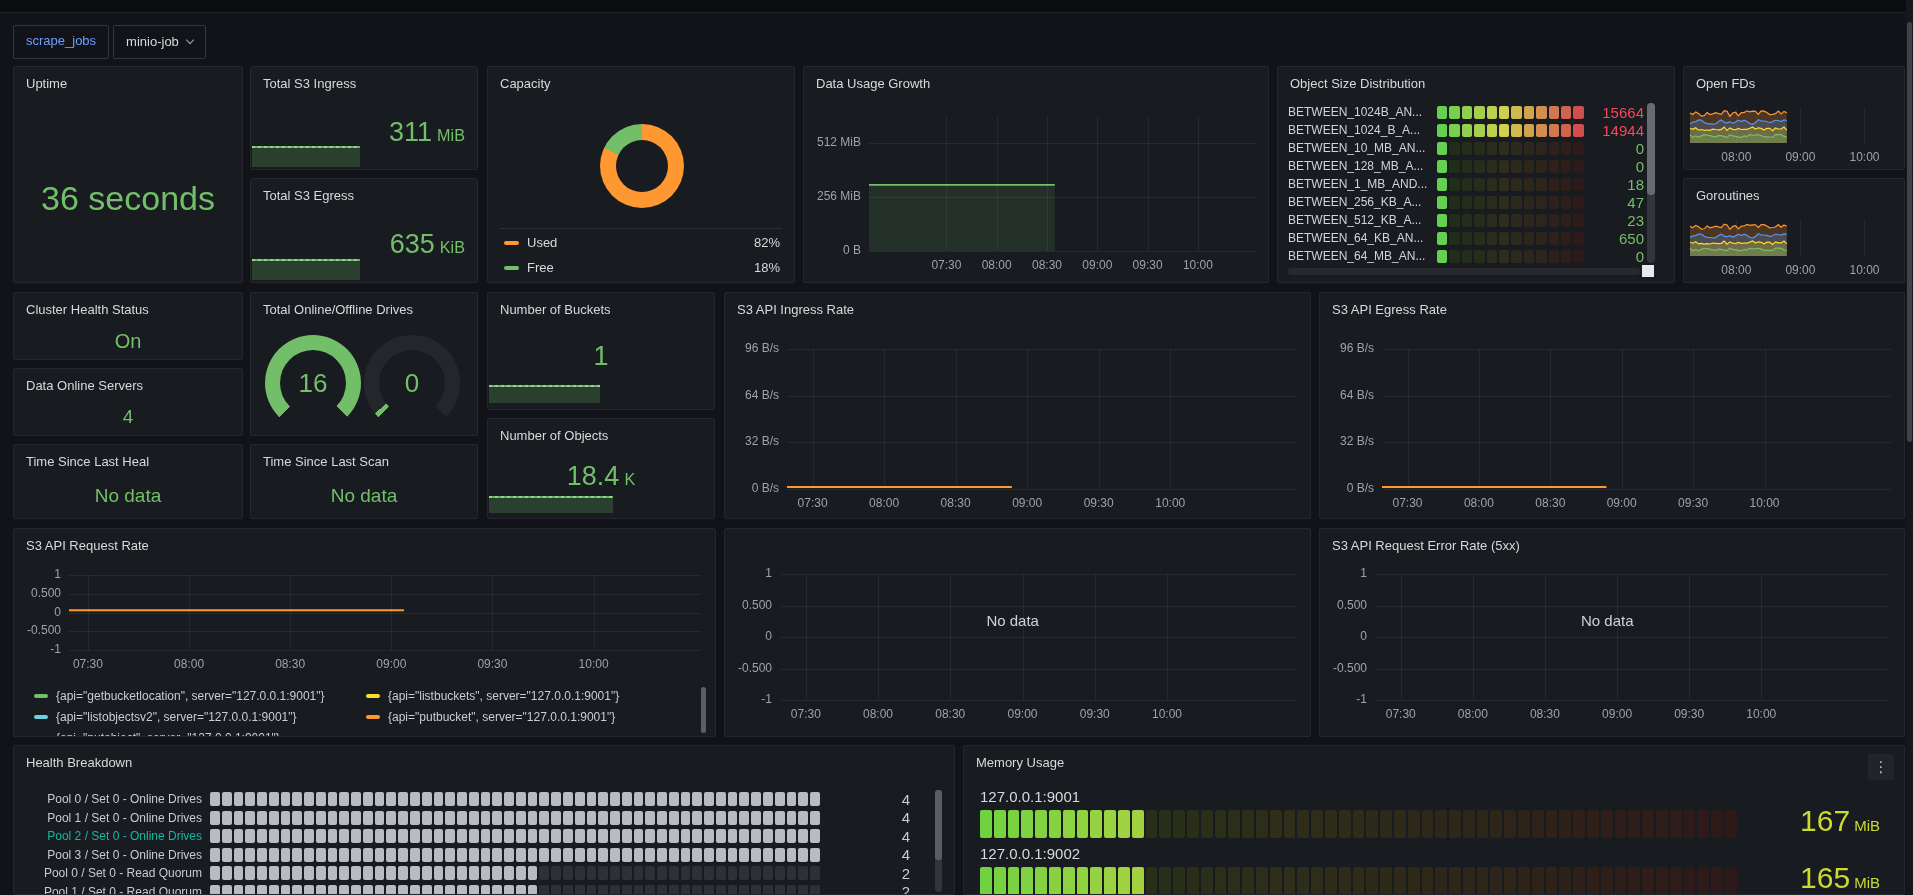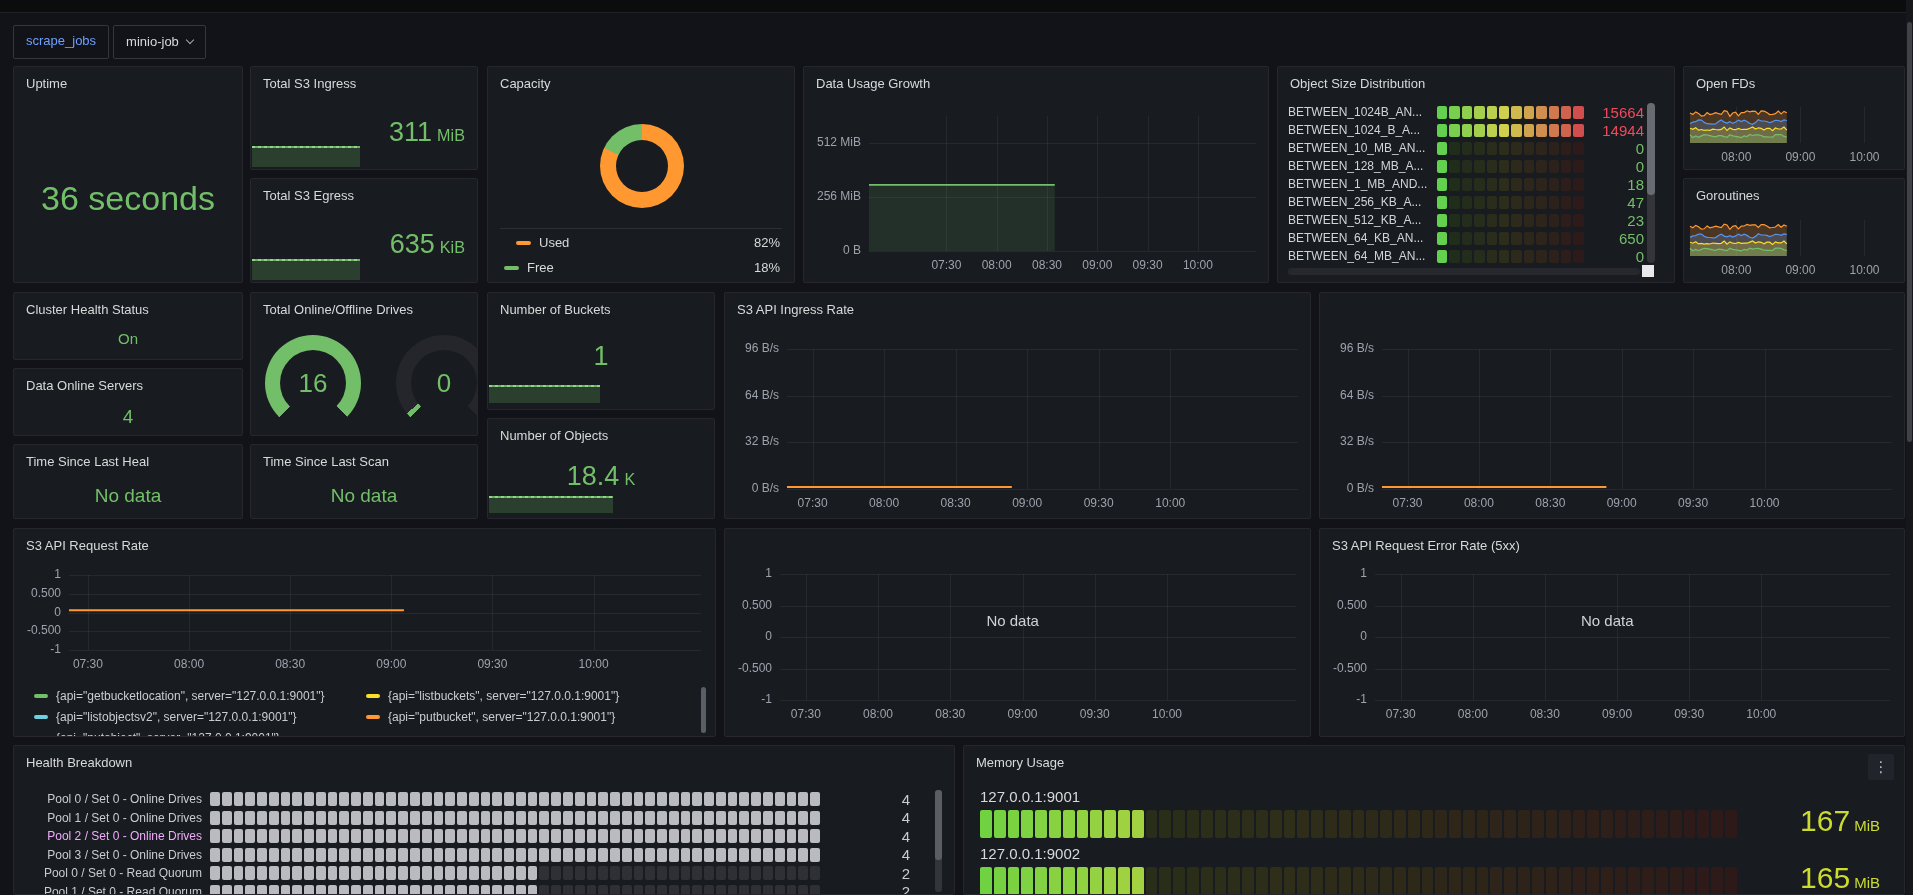--- a/index.html
+++ b/index.html
@@ -25,21 +25,21 @@
   .gline{position:absolute;background:rgba(204,204,220,0.08);}
   .nodata{position:absolute;font-size:15px;color:#d0d2d6;}
   
   .donut{position:absolute;border-radius:50%;}
   .donut .hole{position:absolute;left:50%;top:50%;transform:translate(-50%,-50%);border-radius:50%;background:#181b1f;}
   .cap-legend-sep{position:absolute;height:1px;background:#2c2f36;}
   .legrow{position:absolute;display:flex;align-items:center;font-size:13px;color:#d8d9da;}
   .legrow .dash{width:15px;height:4px;border-radius:2px;margin-right:8px;}
   .legval{position:absolute;font-size:13px;color:#d8d9da;text-align:right;}
   
-  .gaugewrap{position:absolute;display:flex;gap:35px;text-align:right;}
+  .gaugewrap{position:absolute;display:flex;gap:3px;text-align:right;}
   .gauge{position:relative;width:96px;height:96px;border-radius:50%;}
   .gauge .hole{position:absolute;left:50%;top:50%;transform:translate(-50%,-50%);width:66px;height:66px;border-radius:50%;background:#181b1f;display:flex;align-items:center;justify-content:center;font-size:26px;color:#73bf69;font-weight:500;}
   
   .ledrow{display:flex;align-items:center;}
   .ledrow .llabel{font-size:12px;color:#d2d4d8;white-space:nowrap;overflow:hidden;text-overflow:ellipsis;}
   .ledcells{display:flex;gap:2px;}
   .ledcells span{border-radius:2px;}
   .ledrow .lvalue{font-size:15px;text-align:right;font-weight:500;}
   .legend-grid{position:absolute;display:grid;grid-template-columns:332px auto;row-gap:7px;column-gap:0;}
   .legitem{display:flex;align-items:center;font-size:12px;color:#c9cdd4;white-space:nowrap;}
@@ -85,21 +85,21 @@
     </div>
     <div class="sparkbar" style="bottom:2px;width:48%;height:19px;"></div>
   </section>
 
   <section class="panel" id="p-capacity" style="left: 487px; top: 66px; width: 308px; height: 217px;">
     <h2 class="ptitle">Capacity</h2>
     <div class="donut" id="cap-donut" style="left: 112px; top: 57px; width: 84px; height: 84px; background: conic-gradient(rgb(255, 152, 48) 0deg, rgb(255, 152, 48) 295.2deg, rgb(115, 191, 105) 295.2deg, rgb(115, 191, 105) 360deg);">
       <div class="hole" style="width:52px;height:52px;"></div>
     </div>
     <div class="cap-legend-sep" style="left:12px;right:12px;top:161px;"></div>
-    <div class="legrow" style="left:28px;top:168px;">
+    <div class="legrow" style="left:16px;top:168px;">
       <span class="dash" style="background:#ff9830;"></span>
       <span>Used</span>
     </div>
     <div class="legval" style="right:14px;top:168px;">82%</div>
     <div class="legrow" style="left:16px;top:193px;">
       <span class="dash" style="background:#73bf69;"></span>
       <span>Free</span>
     </div>
     <div class="legval" style="right:14px;top:193px;">18%</div>
   </section>
@@ -338,21 +338,21 @@
         <polyline points="0.0,17.4 2.8,15.9 5.7,15.6 8.5,14.0 11.4,14.1 14.2,16.2 17.1,17.4 19.9,17.5 22.8,17.9 25.6,17.6 28.5,15.5 31.3,14.1 34.2,16.1 37.0,16.8 39.9,15.6 42.7,17.1 45.6,15.9 48.4,14.1 51.3,15.5 54.1,14.2 57.0,15.4 59.8,17.3 62.6,18.0 65.5,16.4 68.3,13.8 71.2,15.0 74.0,15.0 76.9,15.4 79.7,16.5 82.6,15.5 85.4,14.3 88.3,14.5 91.1,15.4 94.0,13.9 96.8,14.4" fill="none" stroke="#5794f2" stroke-width="1.2"></polyline>
         <polygon points="0.0,22.3 2.8,23.2 5.7,21.8 8.5,23.9 11.4,23.3 14.2,24.1 17.1,23.7 19.9,24.0 22.8,23.0 25.6,23.3 28.5,23.6 31.3,23.3 34.2,21.0 37.0,24.2 39.9,21.9 42.7,23.2 45.6,23.5 48.4,22.4 51.3,23.3 54.1,23.2 57.0,23.2 59.8,22.1 62.6,21.0 65.5,23.0 68.3,21.8 71.2,22.3 74.0,23.8 76.9,22.2 79.7,22.2 82.6,24.4 85.4,21.9 88.3,22.9 91.1,22.9 94.0,21.0 96.8,23.9 96.82,36 0,36" fill="#fade2a" fill-opacity="0.22"></polygon>
         <polyline points="0.0,22.3 2.8,23.2 5.7,21.8 8.5,23.9 11.4,23.3 14.2,24.1 17.1,23.7 19.9,24.0 22.8,23.0 25.6,23.3 28.5,23.6 31.3,23.3 34.2,21.0 37.0,24.2 39.9,21.9 42.7,23.2 45.6,23.5 48.4,22.4 51.3,23.3 54.1,23.2 57.0,23.2 59.8,22.1 62.6,21.0 65.5,23.0 68.3,21.8 71.2,22.3 74.0,23.8 76.9,22.2 79.7,22.2 82.6,24.4 85.4,21.9 88.3,22.9 91.1,22.9 94.0,21.0 96.8,23.9" fill="none" stroke="#fade2a" stroke-width="1.2"></polyline>
         <polygon points="0.0,28.3 2.8,30.9 5.7,29.5 8.5,30.7 11.4,29.4 14.2,28.3 17.1,28.6 19.9,29.2 22.8,29.8 25.6,30.3 28.5,29.2 31.3,29.3 34.2,30.1 37.0,30.7 39.9,28.3 42.7,29.3 45.6,29.9 48.4,30.3 51.3,30.9 54.1,29.3 57.0,30.1 59.8,28.2 62.6,29.1 65.5,28.5 68.3,28.4 71.2,29.1 74.0,30.2 76.9,30.3 79.7,30.4 82.6,30.5 85.4,28.2 88.3,28.2 91.1,28.3 94.0,29.9 96.8,30.5 96.82,36 0,36" fill="#73bf69" fill-opacity="0.22"></polygon>
         <polyline points="0.0,28.3 2.8,30.9 5.7,29.5 8.5,30.7 11.4,29.4 14.2,28.3 17.1,28.6 19.9,29.2 22.8,29.8 25.6,30.3 28.5,29.2 31.3,29.3 34.2,30.1 37.0,30.7 39.9,28.3 42.7,29.3 45.6,29.9 48.4,30.3 51.3,30.9 54.1,29.3 57.0,30.1 59.8,28.2 62.6,29.1 65.5,28.5 68.3,28.4 71.2,29.1 74.0,30.2 76.9,30.3 79.7,30.4 82.6,30.5 85.4,28.2 88.3,28.2 91.1,28.3 94.0,29.9 96.8,30.5" fill="none" stroke="#73bf69" stroke-width="1.2"></polyline>
       </svg>
     </section>
 
   <section class="panel" id="p-cluster" style="left: 13px; top: 292px; width: 230px; height: 68px;">
     <h2 class="ptitle">Cluster Health Status</h2>
-    <div class="stat stat-center" style="top:37px;font-size:15px;">On</div>
+    <div class="stat stat-center" style="top:37px;font-size:20px;">On</div>
   </section>
 
   <section class="panel" id="p-servers" style="left: 13px; top: 368px; width: 230px; height: 68px;">
     <h2 class="ptitle">Data Online Servers</h2>
     <div class="stat stat-center" style="top:37px;font-size:19px;">4</div>
   </section>
 
   <section class="panel" id="p-heal" style="left: 13px; top: 444px; width: 230px; height: 75px;">
     <h2 class="ptitle">Time Since Last Heal</h2>
     <div class="stat stat-center" style="top:40px;font-size:19px;">No data</div>
@@ -416,20 +416,21 @@
       <div class="gline" style="left: 373.71px; top: 56px; width: 1px; height: 140px;"></div>
       <div class="glabel" style="left: 343.71px; top: 203px; width: 60px; text-align: center;">09:30</div>
       <div class="gline" style="left: 445.25px; top: 56px; width: 1px; height: 140px;"></div>
       <div class="glabel" style="left: 415.25px; top: 203px; width: 60px; text-align: center;">10:00</div>
       <svg width="511" height="140" style="position: absolute; left: 62px; top: 56px; overflow: visible;">
         <line x1="0" x2="224.84" y1="137.9" y2="137.9" stroke="#ff9830" stroke-width="2"></line>
       </svg>
     </section>
 
   <section class="panel" id="p-egress_rate" style="left: 1319px; top: 292px; width: 586px; height: 227px;">
+    <h2 class="ptitle">S3 API Egress Rate</h2>
   <div class="glabel" style="left: 4px; width: 50px; top: 48px; text-align: right;">96 B/s</div>
       <div class="gline" style="left: 62px; top: 56px; width: 510px; height: 1px;"></div>
       <div class="glabel" style="left: 4px; width: 50px; top: 94.62px; text-align: right;">64 B/s</div>
       <div class="gline" style="left: 62px; top: 102.62px; width: 510px; height: 1px;"></div>
       <div class="glabel" style="left: 4px; width: 50px; top: 141.38px; text-align: right;">32 B/s</div>
       <div class="gline" style="left: 62px; top: 149.38px; width: 510px; height: 1px;"></div>
       <div class="glabel" style="left: 4px; width: 50px; top: 188px; text-align: right;">0 B/s</div>
       <div class="gline" style="left: 62px; top: 196px; width: 510px; height: 1px;"></div>
       <div class="gline" style="left: 87.5px; top: 56px; width: 1px; height: 140px;"></div>
       <div class="glabel" style="left: 57.5px; top: 203px; width: 60px; text-align: center;">07:30</div>
@@ -668,21 +669,21 @@
             <span style="width: 0px; height: 14px; flex: 1 1 0%; background: rgb(185, 187, 192);"></span>
             <span style="width: 0px; height: 14px; flex: 1 1 0%; background: rgb(185, 187, 192);"></span>
             <span style="width: 0px; height: 14px; flex: 1 1 0%; background: rgb(185, 187, 192);"></span>
             <span style="width: 0px; height: 14px; flex: 1 1 0%; background: rgb(185, 187, 192);"></span>
             <span style="width: 0px; height: 14px; flex: 1 1 0%; background: rgb(185, 187, 192);"></span>
             <span style="width: 0px; height: 14px; flex: 1 1 0%; background: rgb(185, 187, 192);"></span>
           </div>
           <div class="lvalue" style="width: 90px; color: rgb(201, 204, 209);">4</div>
         </div>
         <div class="ledrow" style="height: 18px; margin-bottom: 0.5px;">
-          <div class="llabel" style="width: 178px; text-align: right; color: #f0abfc;">Pool 2 / Set 0 - Online Drives</div>
+          <div class="llabel" style="width: 178px; text-align: right; color: #14b8a6;">Pool 2 / Set 0 - Online Drives</div>
           <div class="ledcells" style="flex: 1 1 0%; margin-left: 8px; height: 14px;">
             <span style="width: 0px; height: 14px; flex: 1 1 0%; background: rgb(185, 187, 192);"></span>
             <span style="width: 0px; height: 14px; flex: 1 1 0%; background: rgb(185, 187, 192);"></span>
             <span style="width: 0px; height: 14px; flex: 1 1 0%; background: rgb(185, 187, 192);"></span>
             <span style="width: 0px; height: 14px; flex: 1 1 0%; background: rgb(185, 187, 192);"></span>
             <span style="width: 0px; height: 14px; flex: 1 1 0%; background: rgb(185, 187, 192);"></span>
             <span style="width: 0px; height: 14px; flex: 1 1 0%; background: rgb(185, 187, 192);"></span>
             <span style="width: 0px; height: 14px; flex: 1 1 0%; background: rgb(185, 187, 192);"></span>
             <span style="width: 0px; height: 14px; flex: 1 1 0%; background: rgb(185, 187, 192);"></span>
             <span style="width: 0px; height: 14px; flex: 1 1 0%; background: rgb(185, 187, 192);"></span>

